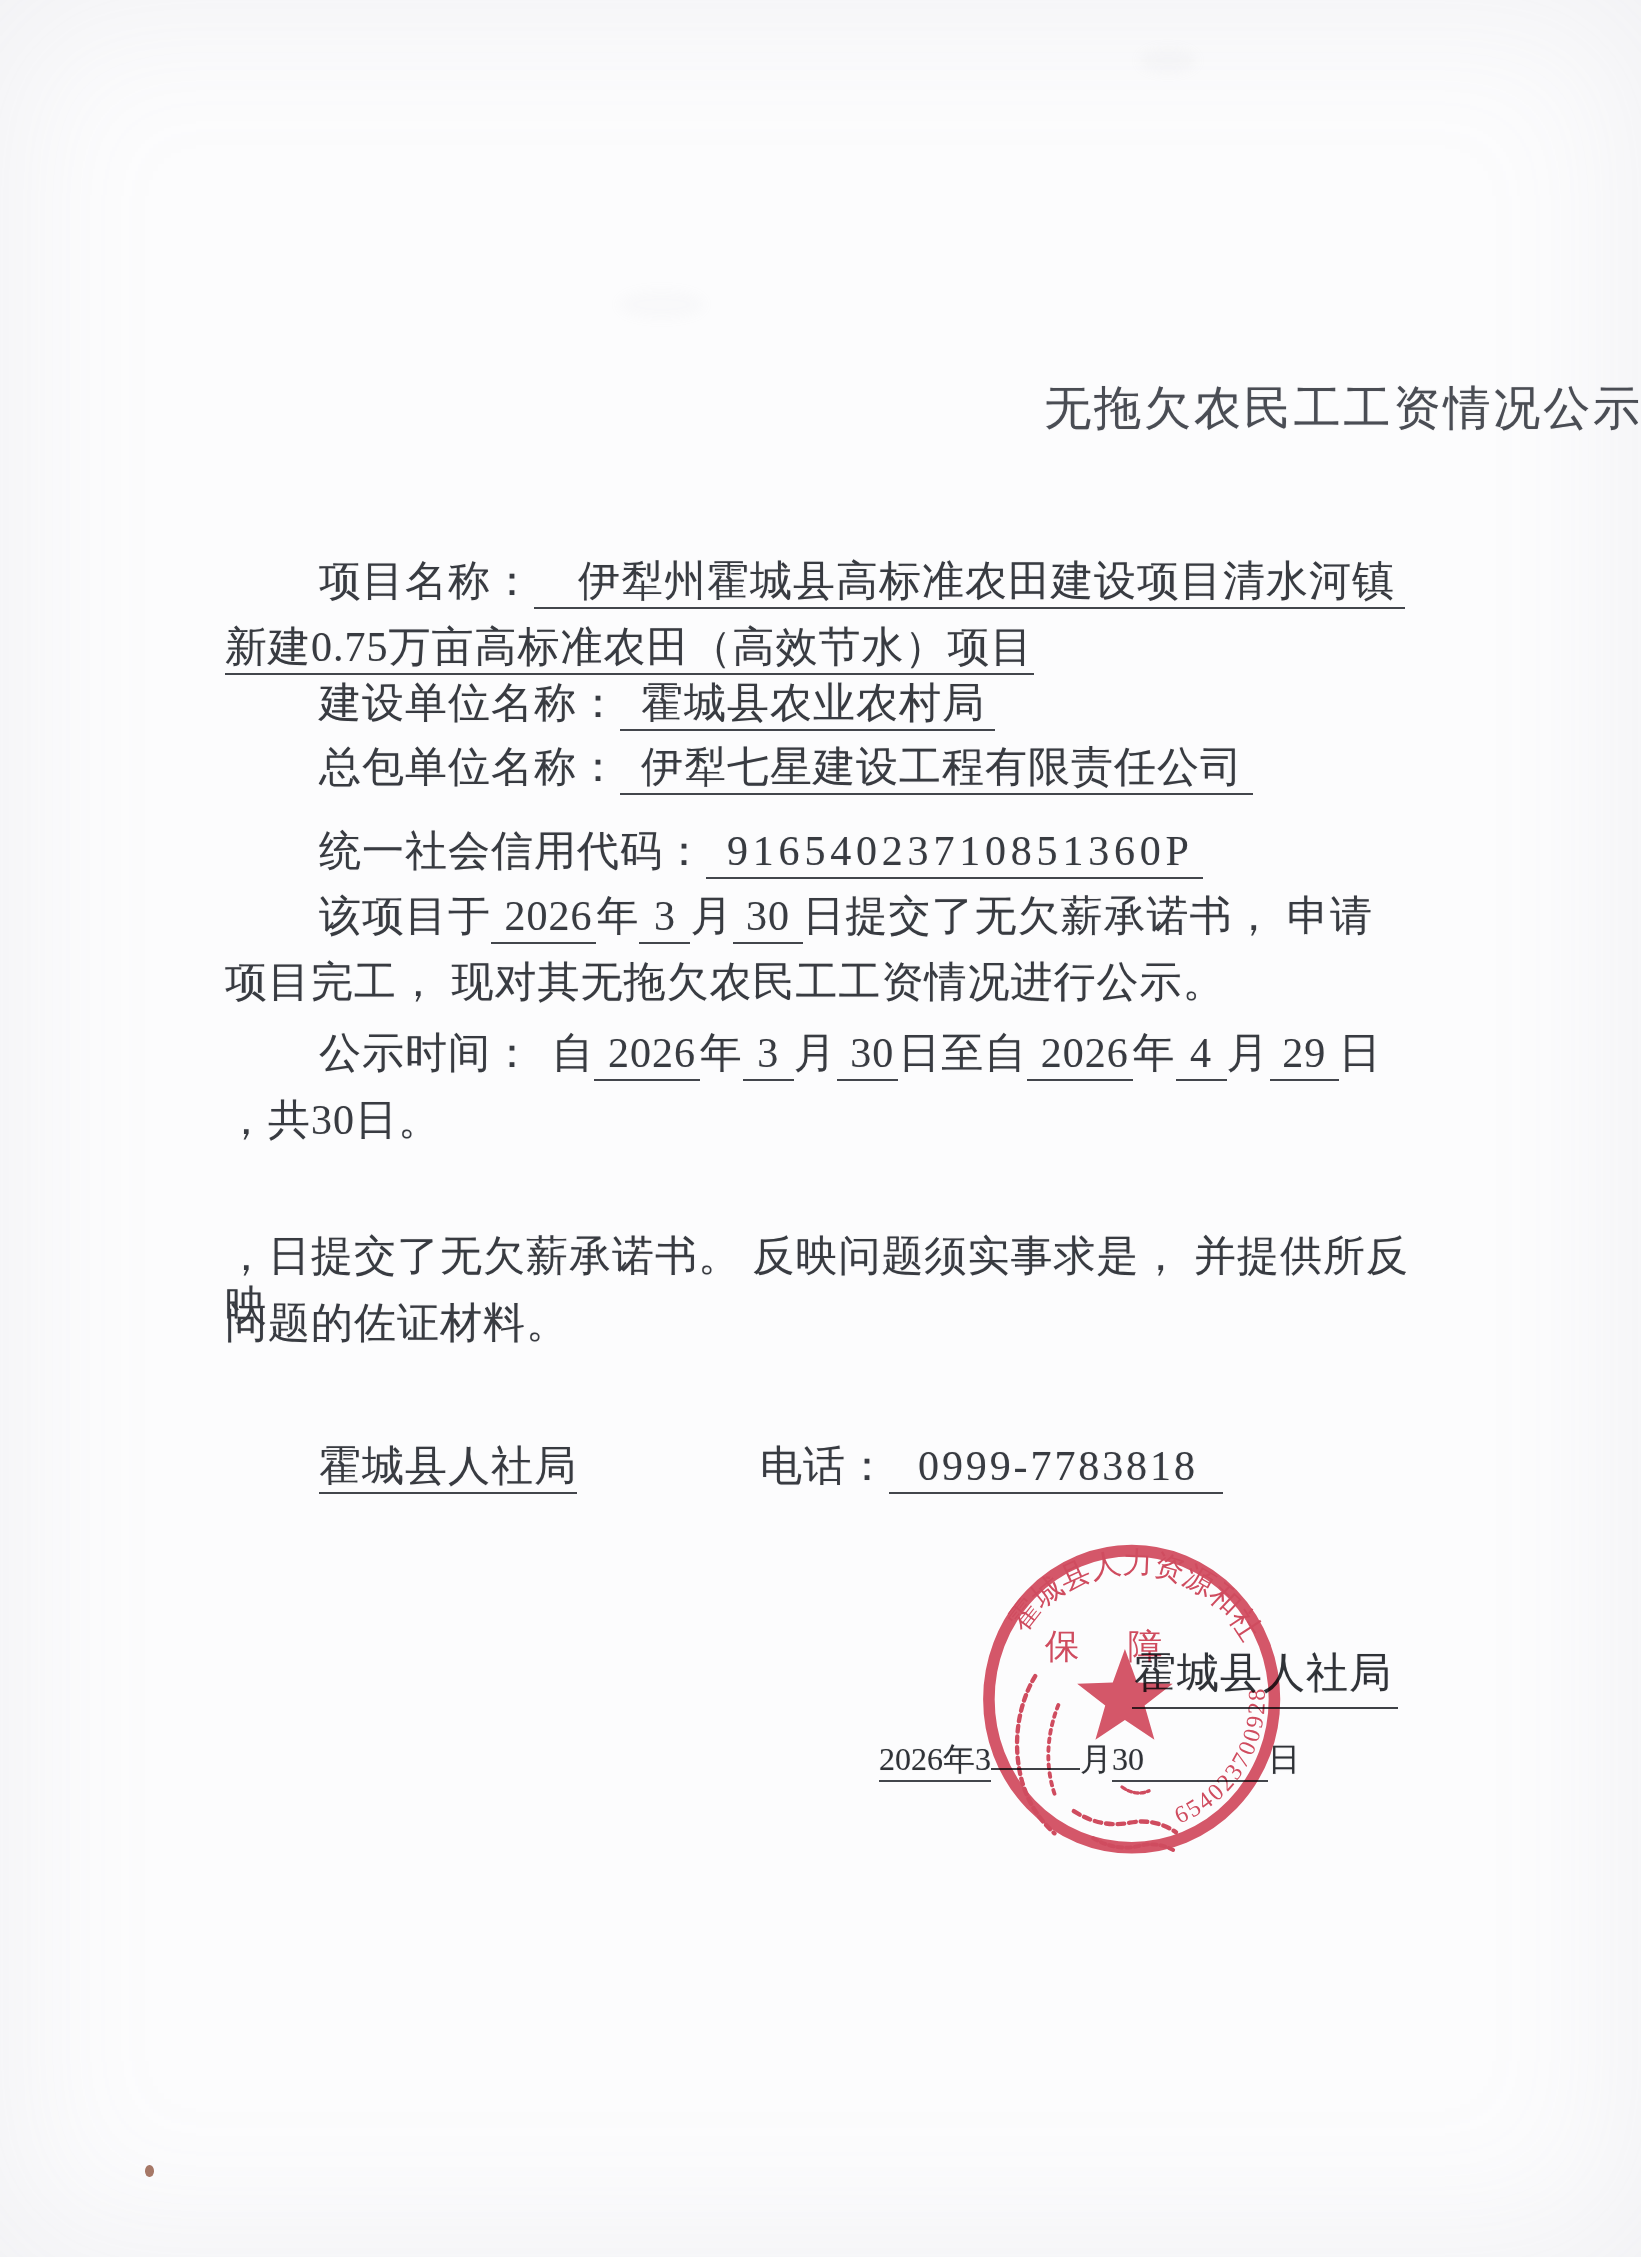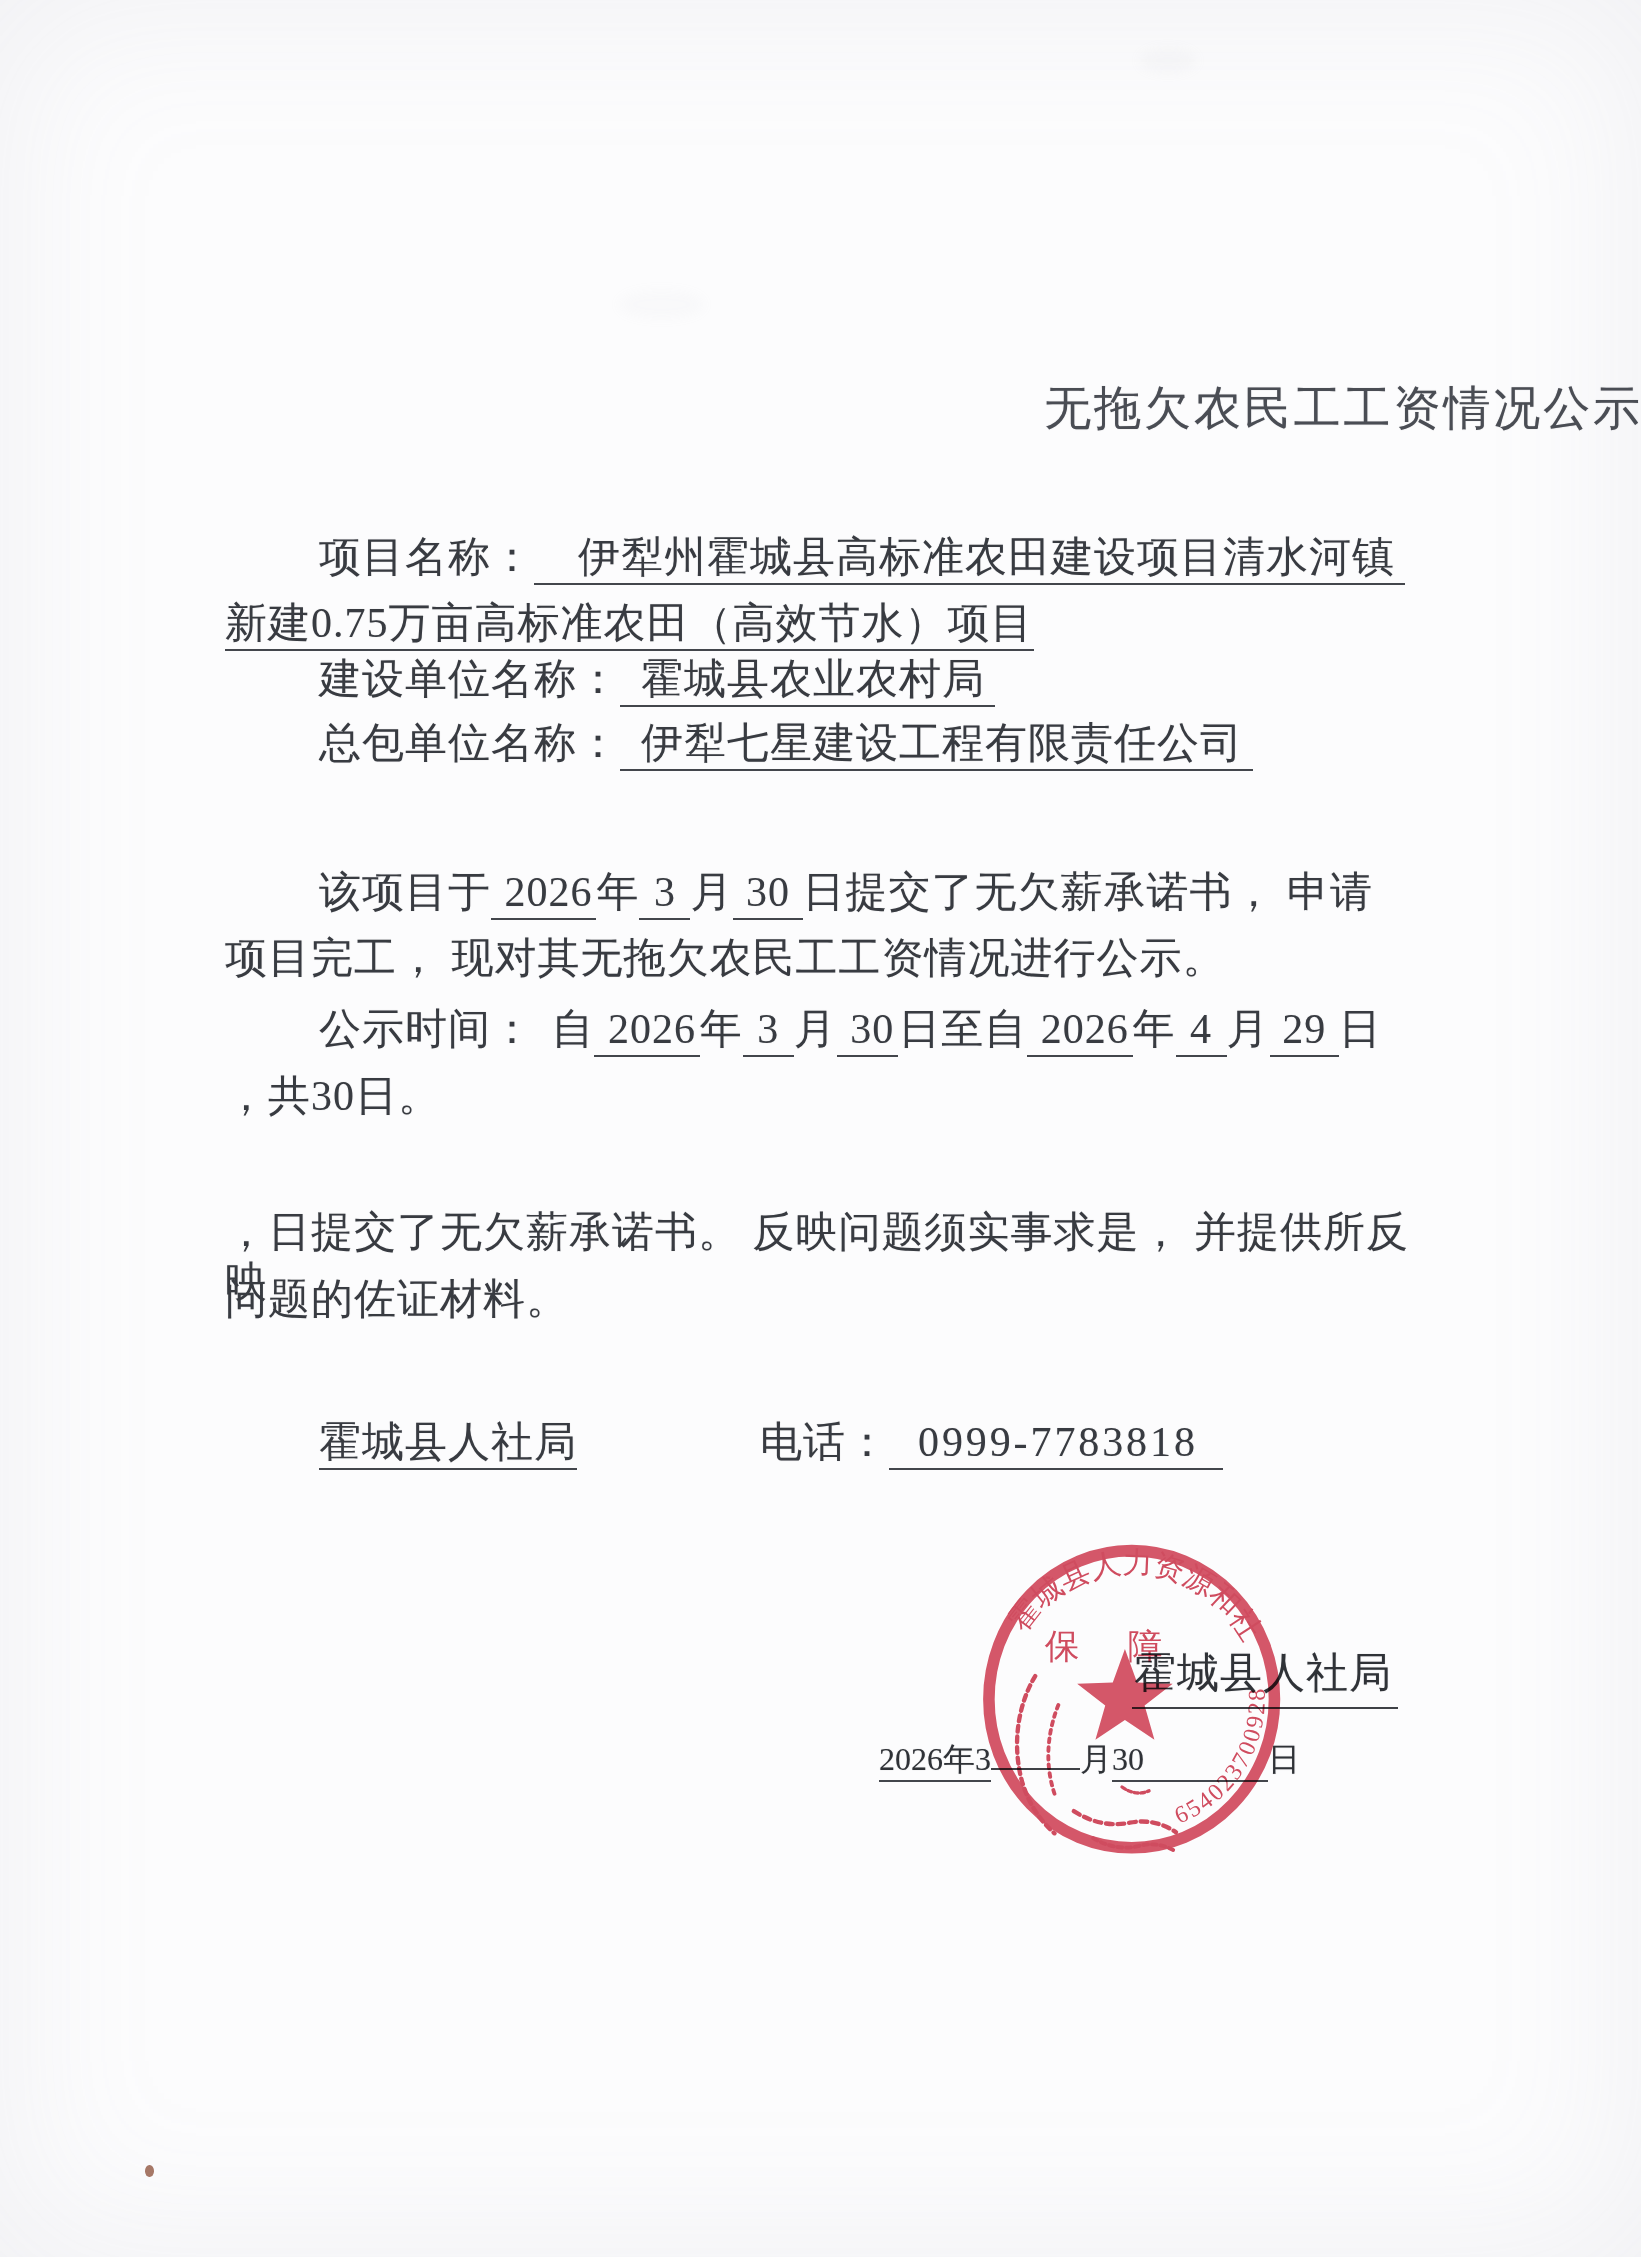--- a/index.html
+++ b/index.html
@@ -8,21 +8,21 @@
     font-family:"Liberation Serif","DejaVu Serif",serif;color:#383b41;
     box-shadow:inset 0 0 164px rgba(160,160,175,.12);overflow:hidden;
   }
   .title{
     position:absolute;top:375px;left:0;width:100%;text-align:right;
     font-size:47px;font-weight:500;letter-spacing:2.9px;color:#4a4d54;margin:2px;
     text-shadow:0 0 1px rgba(70,70,80,.35);
   }
   .line{
     position:absolute;left:225px;width:1217px;font-size:42px;line-height:1.18;
-    white-space:pre-wrap;letter-spacing:1px;text-shadow:0 0 1px rgba(55,58,64,.25);
+    white-space:pre-wrap;letter-spacing:1px;text-shadow:0 0 1px rgba(55,58,64,.25);margin-top:24px;
   }
   .ind{padding-left:94px;}
   .u{border-bottom:2.9px solid #43464c;padding-bottom:2.9px;}
   .pl-lg{padding-left:44px;padding-right:9.7px;}
   .pl-md{padding-left:21px;padding-right:9.7px;}
   .pad-y{padding-left:13.5px;padding-right:3.9px;}
   .pad-m{padding-left:14.5px;padding-right:14.5px;}
   .pad-d{padding-left:12.6px;padding-right:12.6px;}
   .wide{letter-spacing:4.8px;}
   .phone-label{margin-left:183px;}
@@ -50,20 +50,21 @@
 
   <h1 class="title">无拖欠农民工工资情况公示</h1>
 
   <div class="line ind" style="top:533px"><span>项目名称：</span><span class="u pl-lg">伊犁州霍城县高标准农田建设项目清水河镇</span></div>
   <div class="line" style="top:599px"><span class="u">新建0.75万亩高标准农田（高效节水）项目</span></div>
 
   <div class="line ind" style="top:655px"><span>建设单位名称：</span><span class="u pl-md">霍城县农业农村局</span></div>
 
   <div class="line ind" style="top:719px"><span>总包单位名称：</span><span class="u pl-md">伊犁七星建设工程有限责任公司</span></div>
 
+  <div class="line ind" style="top:803px"><span>统一社会信用代码：</span><span class="u pl-md wide">91654023710851360P</span></div>
 
   <div class="line ind" style="top:868px"><span>该项目于</span><span class="u pad-y">2026</span><span>年</span><span class="u pad-m">3</span><span>月</span><span class="u pad-d">30</span><span>日提交了无欠薪承诺书， 申请</span></div>
   <div class="line" style="top:934px">项目完工， 现对其无拖欠农民工工资情况进行公示。</div>
 
   <div class="line ind" style="top:1005px"><span>公示时间：</span><span style="padding-left:17.4px">自</span><span class="u pad-y">2026</span><span>年</span><span class="u pad-m">3</span><span>月</span><span class="u pad-y">30</span><span>日至自</span><span class="u pad-y">2026</span><span>年</span><span class="u pad-m">4</span><span>月</span><span class="u pad-d">29</span><span>日</span></div>
   <div class="line" style="top:1072px">，共30日。</div>
 
   <div class="line" style="top:1208px">，日提交了无欠薪承诺书。 反映问题须实事求是， 并提供所反映</div>
   <div class="line" style="top:1275px">问题的佐证材料。</div>
 

